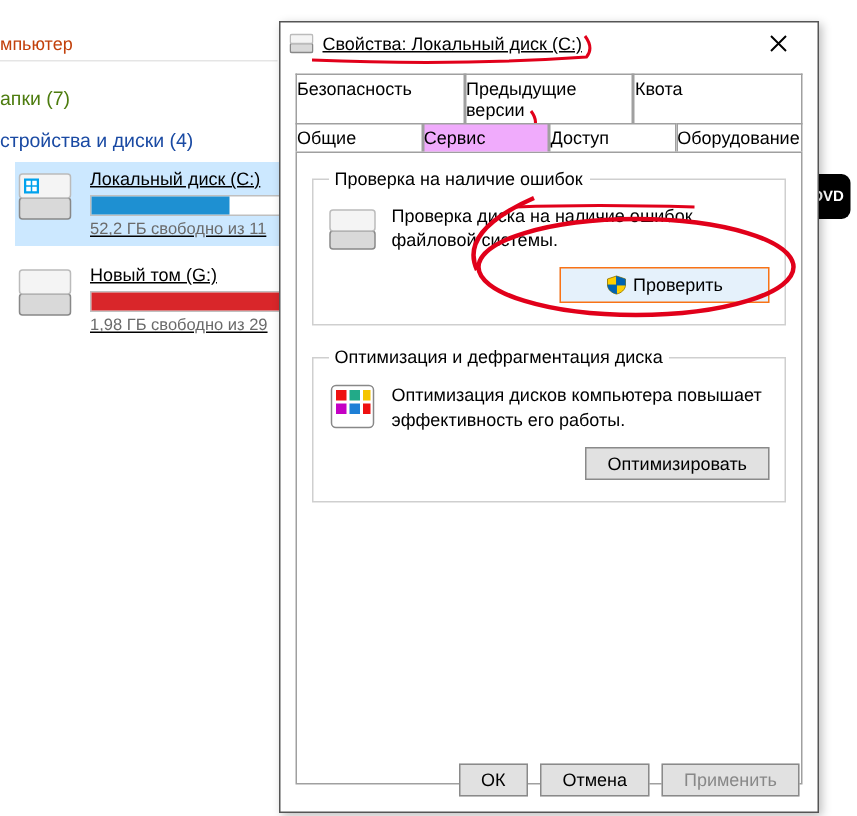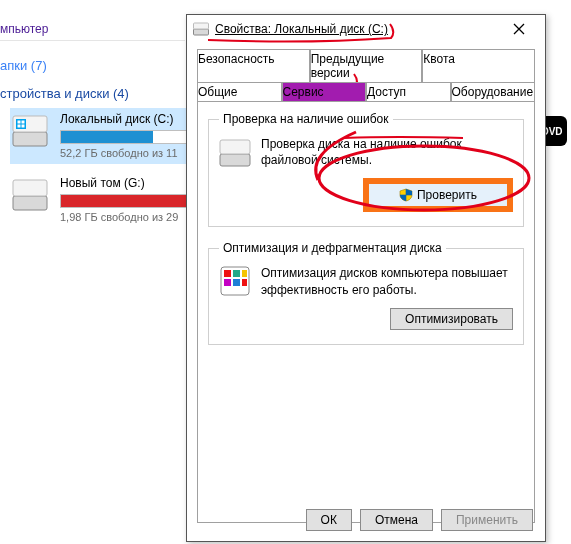--- a/index.html
+++ b/index.html
@@ -1,59 +1,59 @@
 <!DOCTYPE html>
 <html><head>
 <meta charset="utf-8">
 <style>
   * { box-sizing: border-box; font-family: "Segoe UI", Tahoma, sans-serif; }
   body { margin: 0; width: 571px; height: 544px; background: #fff; overflow: hidden; position: relative; }
 
   
   .explorer { position: absolute; left: 0; top: 0; width: 571px; height: 544px; font-size: 12px; color: #000; }
-  .explorer .title-frag { position: absolute; left: 0; top: 22px; color: #4c1d95; font-size: 12px; }
+  .explorer .title-frag { position: absolute; left: 0; top: 22px; color: #c2410c; font-size: 12px; }
   .explorer .sep1 { position: absolute; left: 0; top: 40px; width: 185px; height: 1px; background: #e5e5e5; }
-  .explorer .header1 { position: absolute; left: 0; top: 58px; font-size: 13px; color: #3b82f6; }
+  .explorer .header1 { position: absolute; left: 0; top: 58px; font-size: 13px; color: #4d7c0f; }
   .explorer .header2 { position: absolute; left: 0; top: 86px; font-size: 13px; color: #1a4aa3; }
 
   .drive-row { position: absolute; left: 10px; width: 300px; height: 56px; }
   .drive-row.sel { background: #cce8ff; }
   .drive-icon { position: absolute; left: 2px; top: 6px; width: 36px; height: 36px; }
-  .drive-body { position: absolute; left: 50px; top: 4px; right: 0; }
+  .drive-body { position: absolute; left: 50px; top: 4px; right: 0; text-decoration: underline; }
   .drive-name { font-size: 12px; color: #000; }
   .drive-bar { margin-top: 4px; width: 170px; height: 14px; border: 1px solid #bfbfbf; background: #fff; position: relative; }
   .drive-bar .fill { position: absolute; left: 0; top: 0; bottom: 0; }
   .drive-free { margin-top: 3px; font-size: 11px; color: #6a6a6a; white-space: nowrap; }
 
   .dvd-badge { position: absolute; right: 4px; top: 116px; width: 30px; height: 30px; background: #000; border-radius: 6px; color: #fff; font-size: 10px; font-weight: bold; display: flex; align-items: center; justify-content: center; }
 
   
   .dialog { position: absolute; left: 186px; top: 14px; width: 360px; height: 528px; background: #fff; border: 1px solid #555; box-shadow: 2px 2px 6px rgba(0,0,0,.25); }
   .titlebar { height: 28px; display: flex; align-items: center; padding: 0 6px; text-decoration: underline; }
   .titlebar .dicon { width: 16px; height: 16px; margin-right: 6px; }
   .titlebar .ttxt { font-size: 12px; flex: 1; }
   .titlebar .close { width: 40px; height: 24px; display: flex; align-items: center; justify-content: center; cursor: pointer; }
 
   .tabs { margin: 6px 10px 0 10px; }
   .tabrow { display: flex; }
   .tab { border: 1px solid #a0a0a0; border-bottom: none; padding: 2px 0; font-size: 12px; text-align: left; background: #fff; cursor: pointer; }
   .tabrow1 .tab { flex: 1 1 0; }
   .tabrow2 .tab { flex: 1 1 0; }
-  .tab.active { position: relative; z-index: 2; background: #a21caf; }
+  .tab.active { position: relative; z-index: 2; background: #f0abfc; }
   .tabarea { border: 1px solid #a0a0a0; height: 422px; padding: 10px 10px; position: relative; }
 
   fieldset.group { border: 1px solid #cfcfcf; margin: 0 0 14px 0; padding: 10px 10px 14px 10px; }
   fieldset.group legend { font-size: 12px; padding: 0 4px; }
   .group-inner { display: flex; gap: 10px; }
   .group-icon { width: 32px; height: 32px; flex: none; }
   .group-text { font-size: 12px; line-height: 1.35; flex: 1; }
   .group-btn-row { margin-top: 10px; display: flex; justify-content: flex-end; }
   button.win { font-size: 12px; background: #e1e1e1; border: 1px solid #8a8a8a; padding: 3px 14px; cursor: pointer; }
   button.win:disabled { color: #888; cursor: default; }
-  button.win.hot { background: #e5f1fb; border: 6px solid #f97316; padding: 4px 30px; }
+  button.win.hot { background: #e5f1fb; border: 1px solid #f97316; padding: 4px 30px; }
   .shield { display: inline-block; vertical-align: -3px; margin-right: 4px; }
 
   .dlg-buttons { position: absolute; right: 12px; bottom: 10px; display: flex; gap: 8px; }
 
   
   .anno { position: absolute; pointer-events: none; }
 
   
   svg { display: block; }
 </style>

